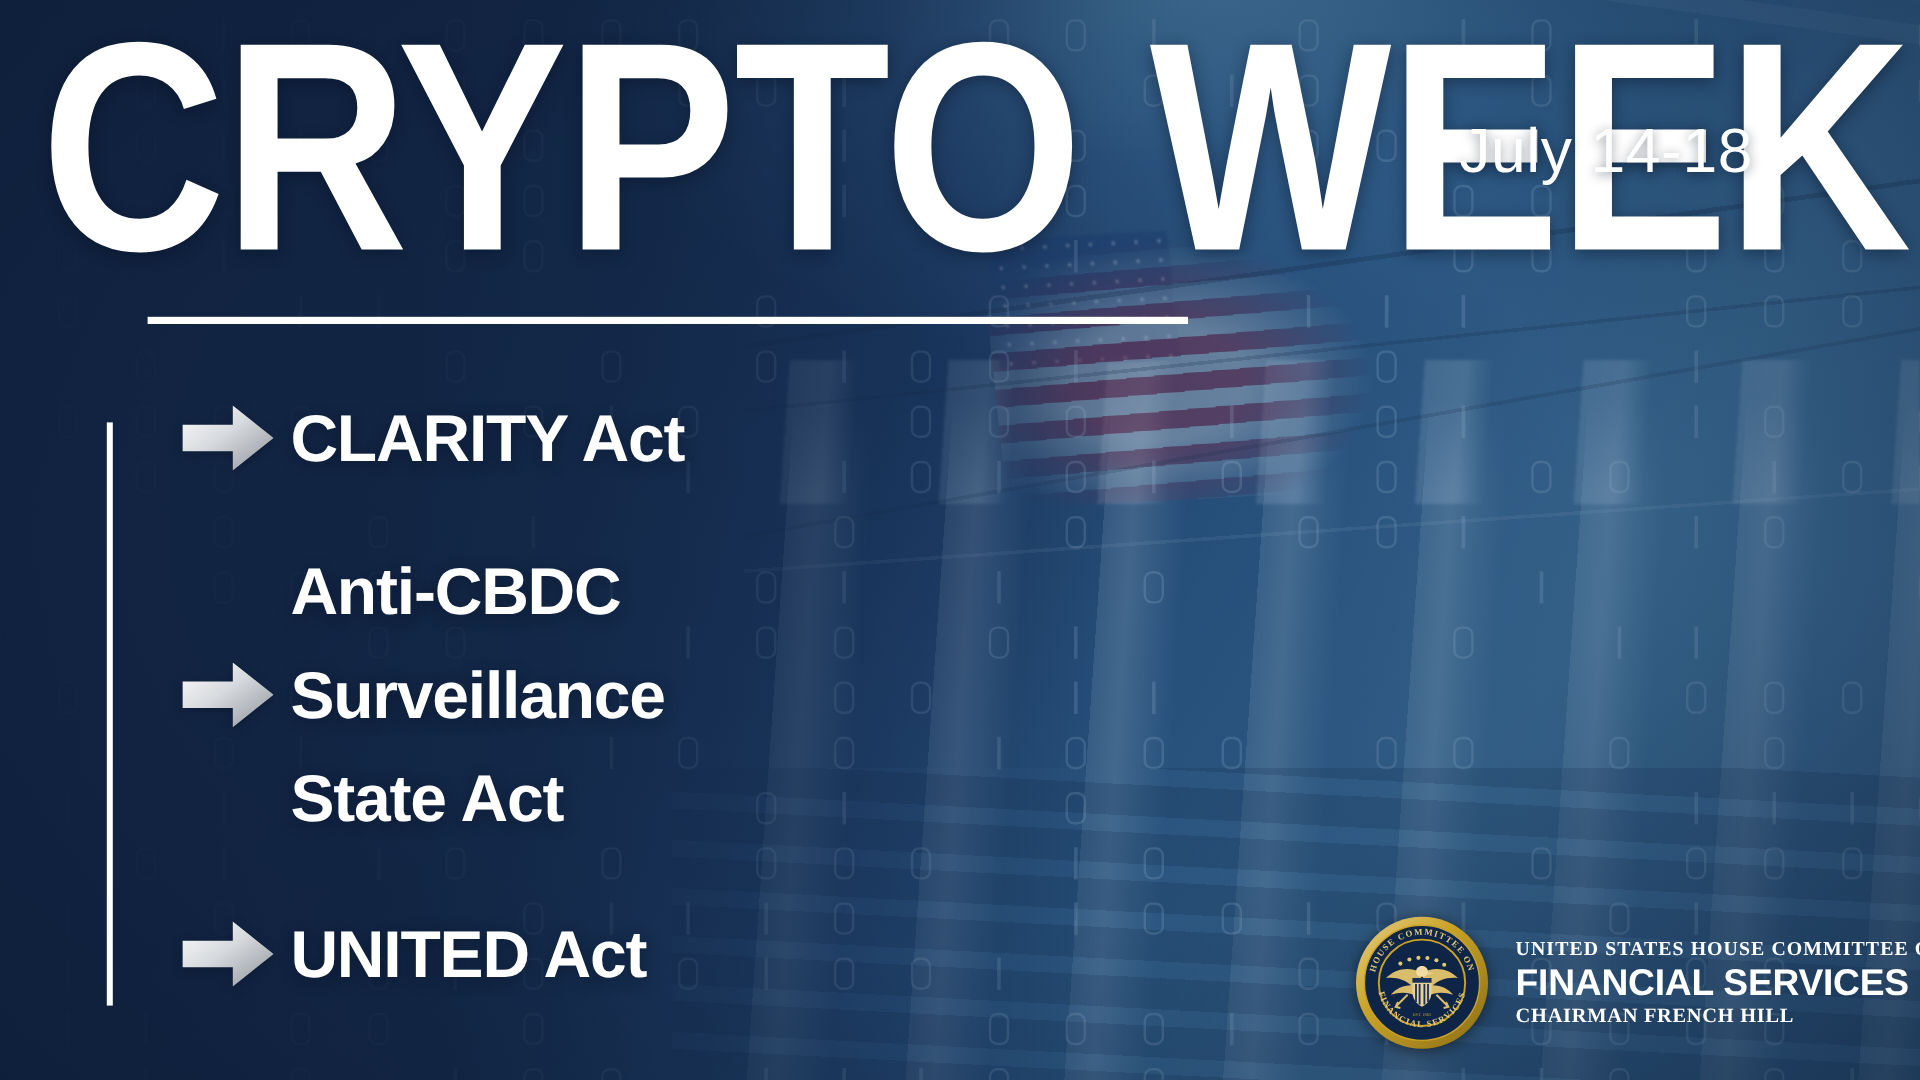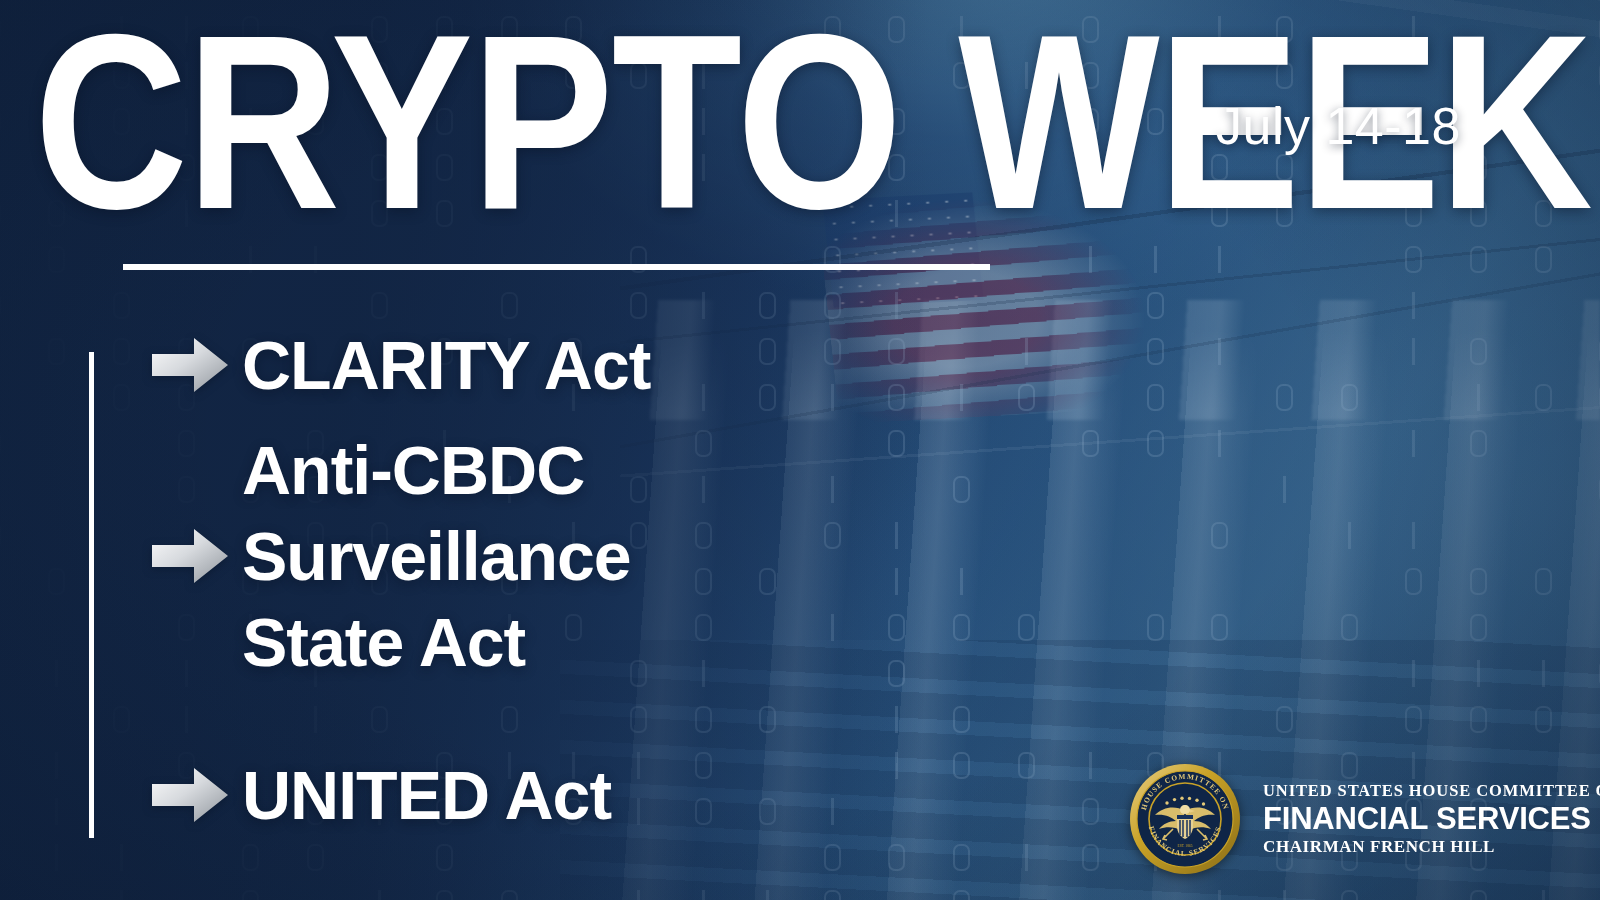--- a/index.html
+++ b/index.html
@@ -169,29 +169,29 @@
 
   .arrow{
     width:76px;height:54px;flex:0 0 76px;
     filter:drop-shadow(0 2px 4px rgba(8,20,40,.55));
   }
 
   .bullet-text{
     margin-left:14px;
     color:#ffffff;
     font-weight:700;
-    font-size:68px;
+    font-size:55px;
     line-height:86px;
     letter-spacing:-1px;
     white-space:pre-line;
     text-shadow:0 3px 12px rgba(6,16,34,.45);
   }
 
   #b1{left:152px;top:322px;}
-  #b2{left:152px;top:427px;align-items:center;}
+  #b2{left:152px;top:450px;align-items:center;}
   #b3{left:152px;top:752px;}
 
   
   .logo{position:absolute;left:1129px;top:763px;display:flex;align-items:center;}
   .seal{
     position:relative;width:112px;height:112px;flex:0 0 112px;
     filter:drop-shadow(0 2px 6px rgba(0,0,0,.5));
   }
   .logo-text{margin-left:22px;color:#fff;}
   .logo-l1{

